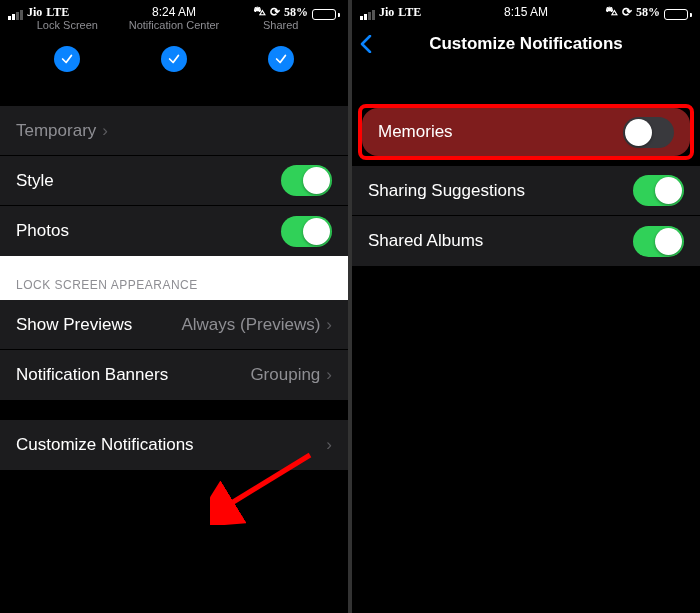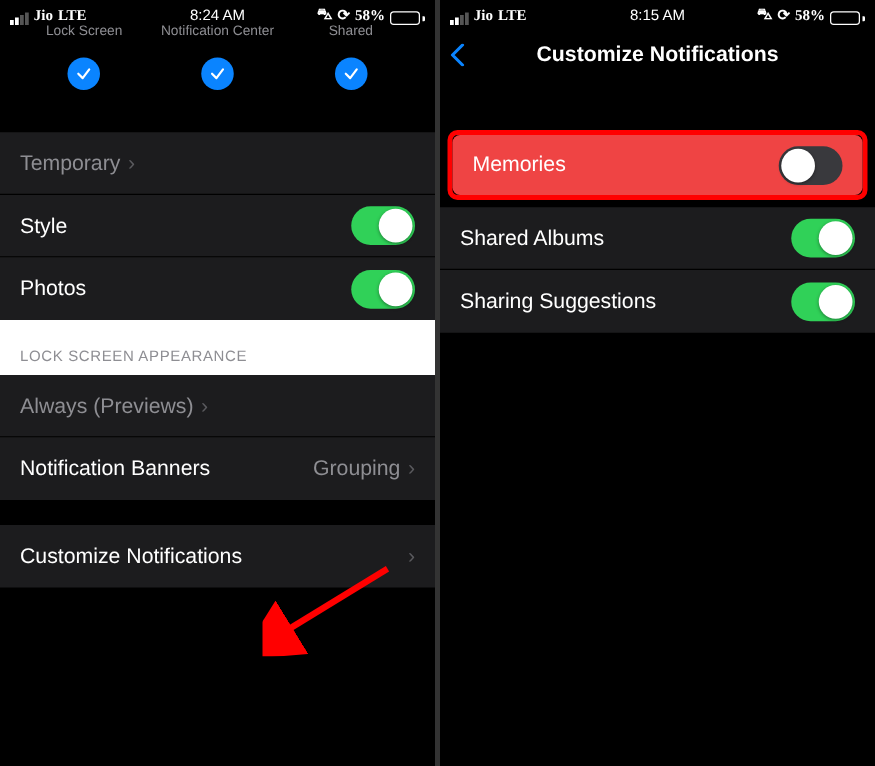--- a/index.html
+++ b/index.html
@@ -84,21 +84,21 @@
   .toggle.on .knob { right:2px; }
   .toggle.off { background:#39393d; }
   .toggle.off .knob { left:2px; }
   .group { background:#1c1c1e; }
   .highlight-box {
     border: 4px solid #ff0000;
     border-radius: 8px;
     margin: 4px 6px;
     padding: 0 0;
   }
-  .highlight-box .cell { background:#ef4444; border-bottom:none; border-radius:6px; height:48px;}
+  .highlight-box .cell { background:#7f1d1d; border-bottom:none; border-radius:16px; height:48px;}
   .arrow-annot {
     position:absolute; left:210px; bottom:88px; pointer-events:none;
   }
   .phone-right .nav-title { font-weight:700; }
   .options-row.trunc > div { white-space:normal; }
   .phone { overflow:hidden; }
 </style>
 </head>
 <body>
 
@@ -171,20 +171,21 @@
       <div class="toggle on">
           <div class="knob"></div>
         </div>
     </div>
   </div>
 
   <div class="section-header">LOCK SCREEN APPEARANCE</div>
 
   <div class="group">
     <div class="cell">
+      <span class="label">Show Previews</span>
       <span class="value">
         <span>Always (Previews)</span>
         <span class="chevron-right">›</span>
       </span>
     </div>
     <div class="cell">
       <span class="label">Notification Banners</span>
       <span class="value">
         <span>Grouping</span>
         <span class="chevron-right">›</span>
@@ -252,25 +253,25 @@
     <div class="cell">
       <span class="label">Memories</span>
       <div class="toggle off">
           <div class="knob"></div>
         </div>
     </div>
   </div>
 
   <div class="group" style="margin-top:2px;">
     <div class="cell">
+      <span class="label">Sharing Suggestions</span>
+      <div class="toggle on">
+          <div class="knob"></div>
+        </div>
+    </div>
+    <div class="cell">
       <span class="label">Shared Albums</span>
       <div class="toggle on">
           <div class="knob"></div>
         </div>
     </div>
-    <div class="cell">
-      <span class="label">Sharing Suggestions</span>
-      <div class="toggle on">
-          <div class="knob"></div>
-        </div>
-    </div>
   </div>
 </div>
 
 </body></html>

